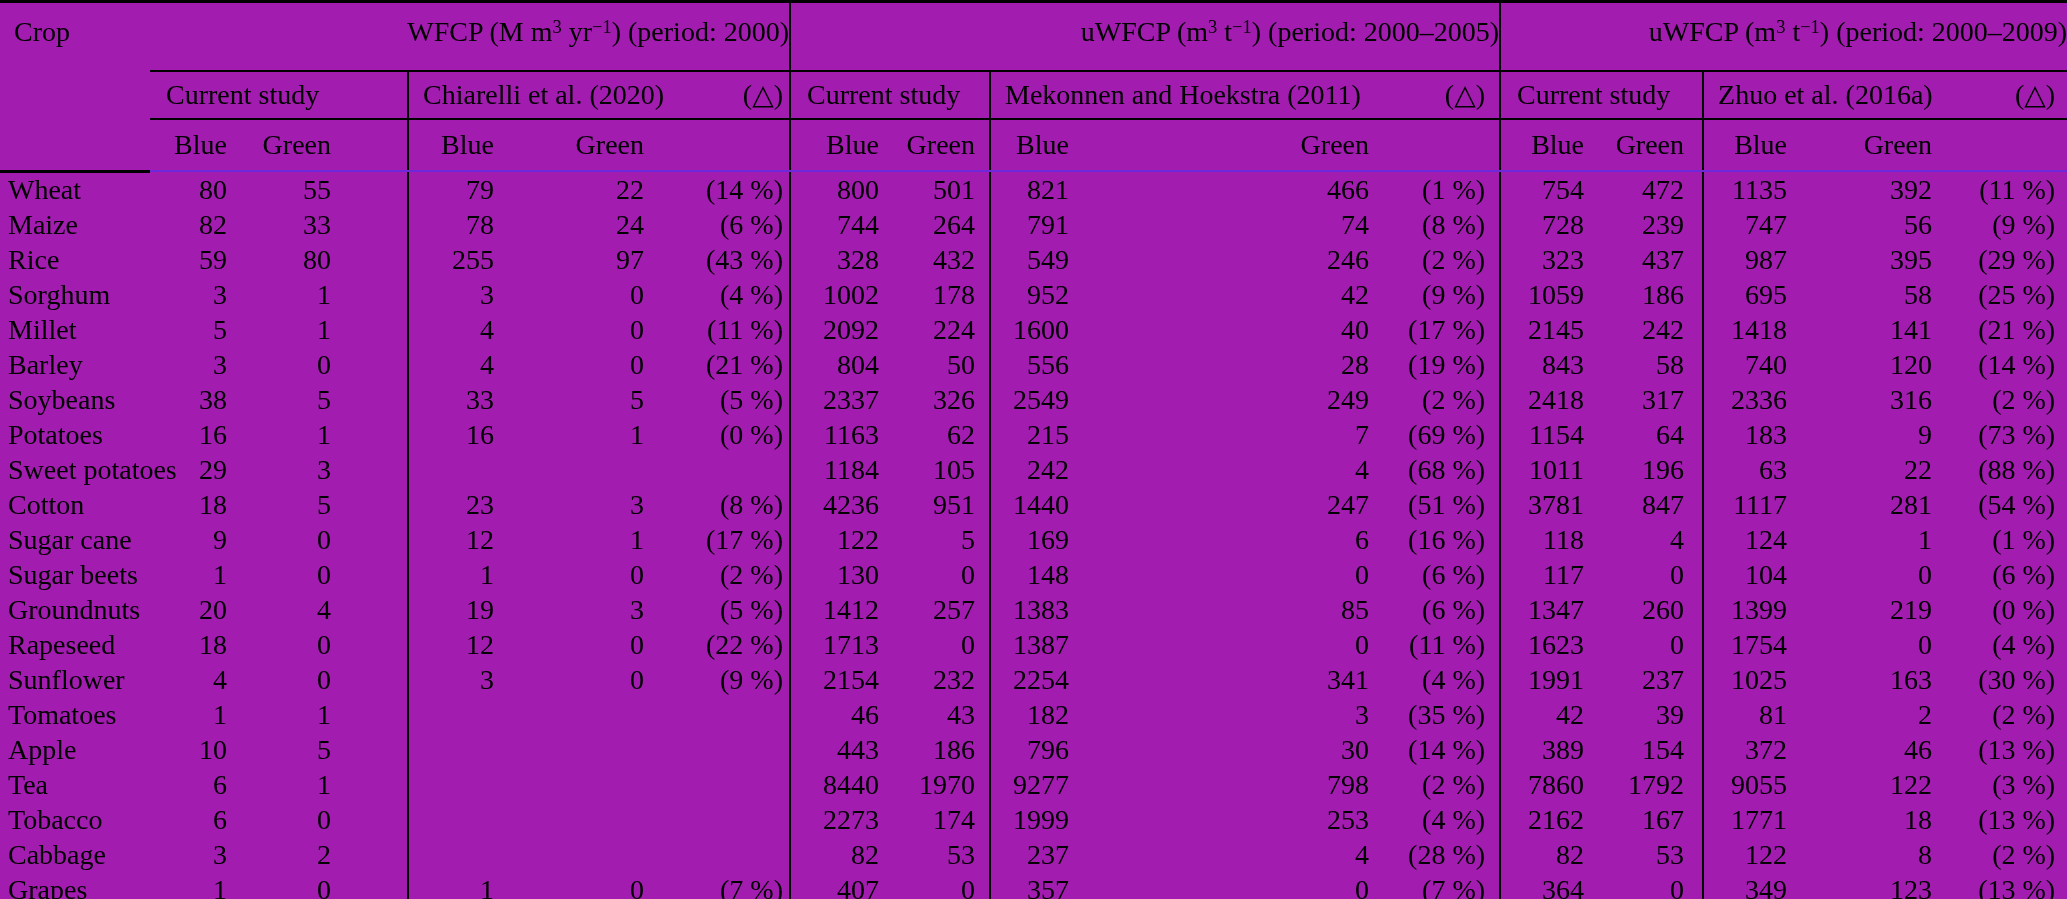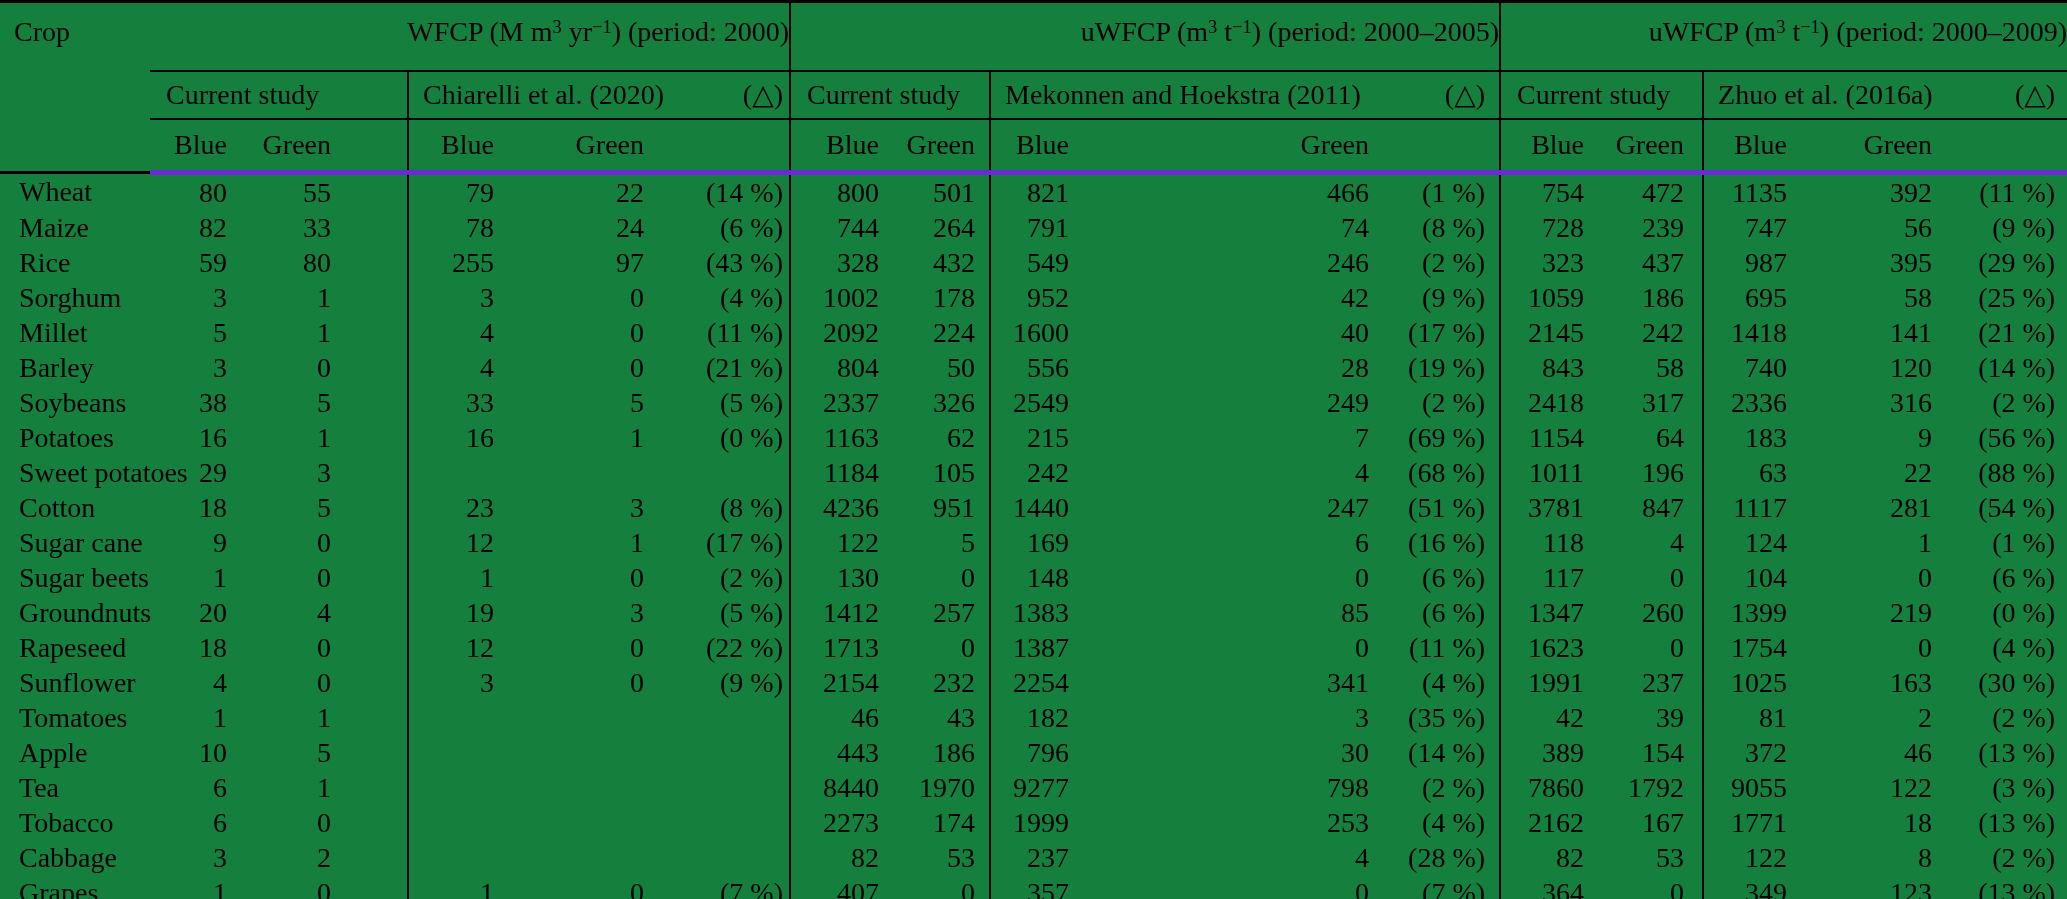--- a/index.html
+++ b/index.html
@@ -1,17 +1,17 @@
 <!DOCTYPE html>
 <html><head>
 <meta charset="utf-8">
 <style>
   html, body { margin: 0; padding: 0; background: #ffffff; }
   body { width: 2067px; }
-  .tbl-wrap { width: 2067px; height: 899px; overflow: hidden; background: #15803d; }
+  .tbl-wrap { width: 2067px; height: 899px; overflow: hidden; background: #a21caf; }
   table {
     border-collapse: collapse;
     table-layout: fixed;
     width: 2067px;
     color: #000000;
     font-family: "Liberation Serif", "DejaVu Serif", serif;
     font-size: 28px;
     border-top: 3px solid #000;
     border-bottom: 3px solid #000;
   }
@@ -22,21 +22,21 @@
     white-space: nowrap;
     font-weight: normal;
     vertical-align: middle;
   }
   sup { font-size: 0.66em; line-height: 0; vertical-align: 0.45em; }
 
   
   tr.title-row th { height: 55px; vertical-align: top; padding-top: 12px; }
   tr.title-row th.group-title { text-align: right; border-bottom: 2px solid #000; }
   tr.study-row th { height: 46px; border-bottom: 2px solid #000; margin-top: 32px; }
-  tr.sub-row th { height: 50px; border-bottom: 5px solid #6d28d9; margin-top: 36px; }
+  tr.sub-row th { height: 50px; border-bottom: 2px solid #6d28d9; margin-top: 36px; }
 
   .crop-head {
     text-align: left; padding-left: 14px;
     vertical-align: top; padding-top: 12px;
     border-bottom: 3px solid #000;
   }
 
   
   .bi { border-right: 2px solid #000; }  
   .bg { border-right: 2px solid #000; }  
@@ -45,21 +45,21 @@
   .num { text-align: right; padding-right: 6px; }
   .p8  { padding-right: 8px; }
   .p12 { padding-right: 12px; }
   .p14 { padding-right: 14px; }
   .p18 { padding-right: 18px; }
   .p76 { padding-right: 76px; }
 
   .study     { text-align: left; padding-left: 16px; }
   .study-ref { text-align: left; padding-left: 14px; }
 
-  td.crop-cell { text-align: left; padding-left: 19px; }
+  td.crop-cell { text-align: left; padding-left: 8px; }
 </style>
 </head>
 <body>
 
 <div class="tbl-wrap">
   <table>
     <colgroup>
       <col style="width:150px">
         <col style="width:85px">
         <col style="width:173px">
@@ -249,21 +249,21 @@
           <td class="num bg">(0 %)</td>
           <td class="num">1163</td>
           <td class="num p14 bi">62</td>
           <td class="num">215</td>
           <td class="num">7</td>
           <td class="num p14 bg">(69 %)</td>
           <td class="num">1154</td>
           <td class="num p18 bi">64</td>
           <td class="num">183</td>
           <td class="num">9</td>
-          <td class="num p12">(56 %)</td>
+          <td class="num p12">(73 %)</td>
         </tr>
         <tr>
           <td class="crop-cell">Sweet potatoes</td>
           <td class="num p8">29</td>
           <td class="num p76 bi">3</td>
           <td class="num"></td>
           <td class="num"></td>
           <td class="num bg"></td>
           <td class="num">1184</td>
           <td class="num p14 bi">105</td>

